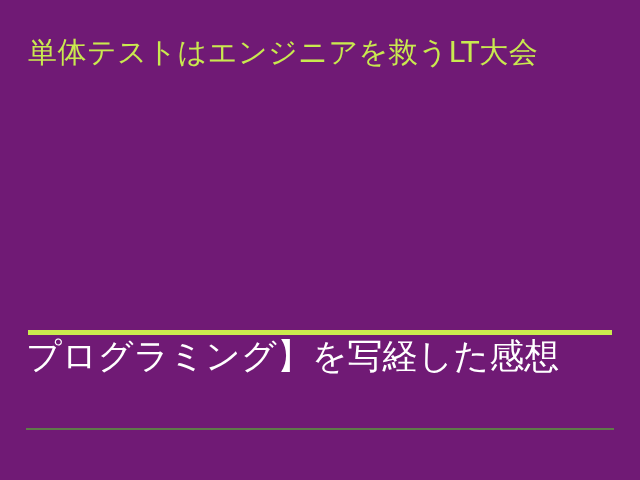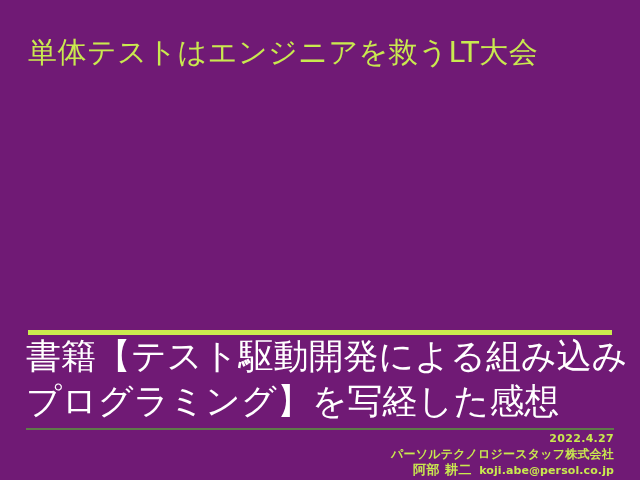--- a/index.html
+++ b/index.html
@@ -110,27 +110,19 @@
 </head>
 <body>
 
 <div class="slide">
 
   <div class="event-title">単体テストはエンジニアを救うLT大会</div>
 
   <div class="accent-rule"></div>
 
   <div class="main-heading">
-    <span class="hl">書籍【テスト駆動開発による組み込み</span>
     <span class="hl">プログラミング】を写経した感想</span>
   </div>
 
   <div class="footer-rule"></div>
 
-  <div class="footer">
-    <div class="footer-date">2022.4.27</div>
-    <div class="footer-company">パーソルテクノロジースタッフ株式会社</div>
-    <div class="footer-person">
-      <span class="person-name">阿部 耕二</span><span class="person-email">koji.abe@persol.co.jp</span>
-    </div>
-  </div>
 
 </div>
 
 </body></html>

